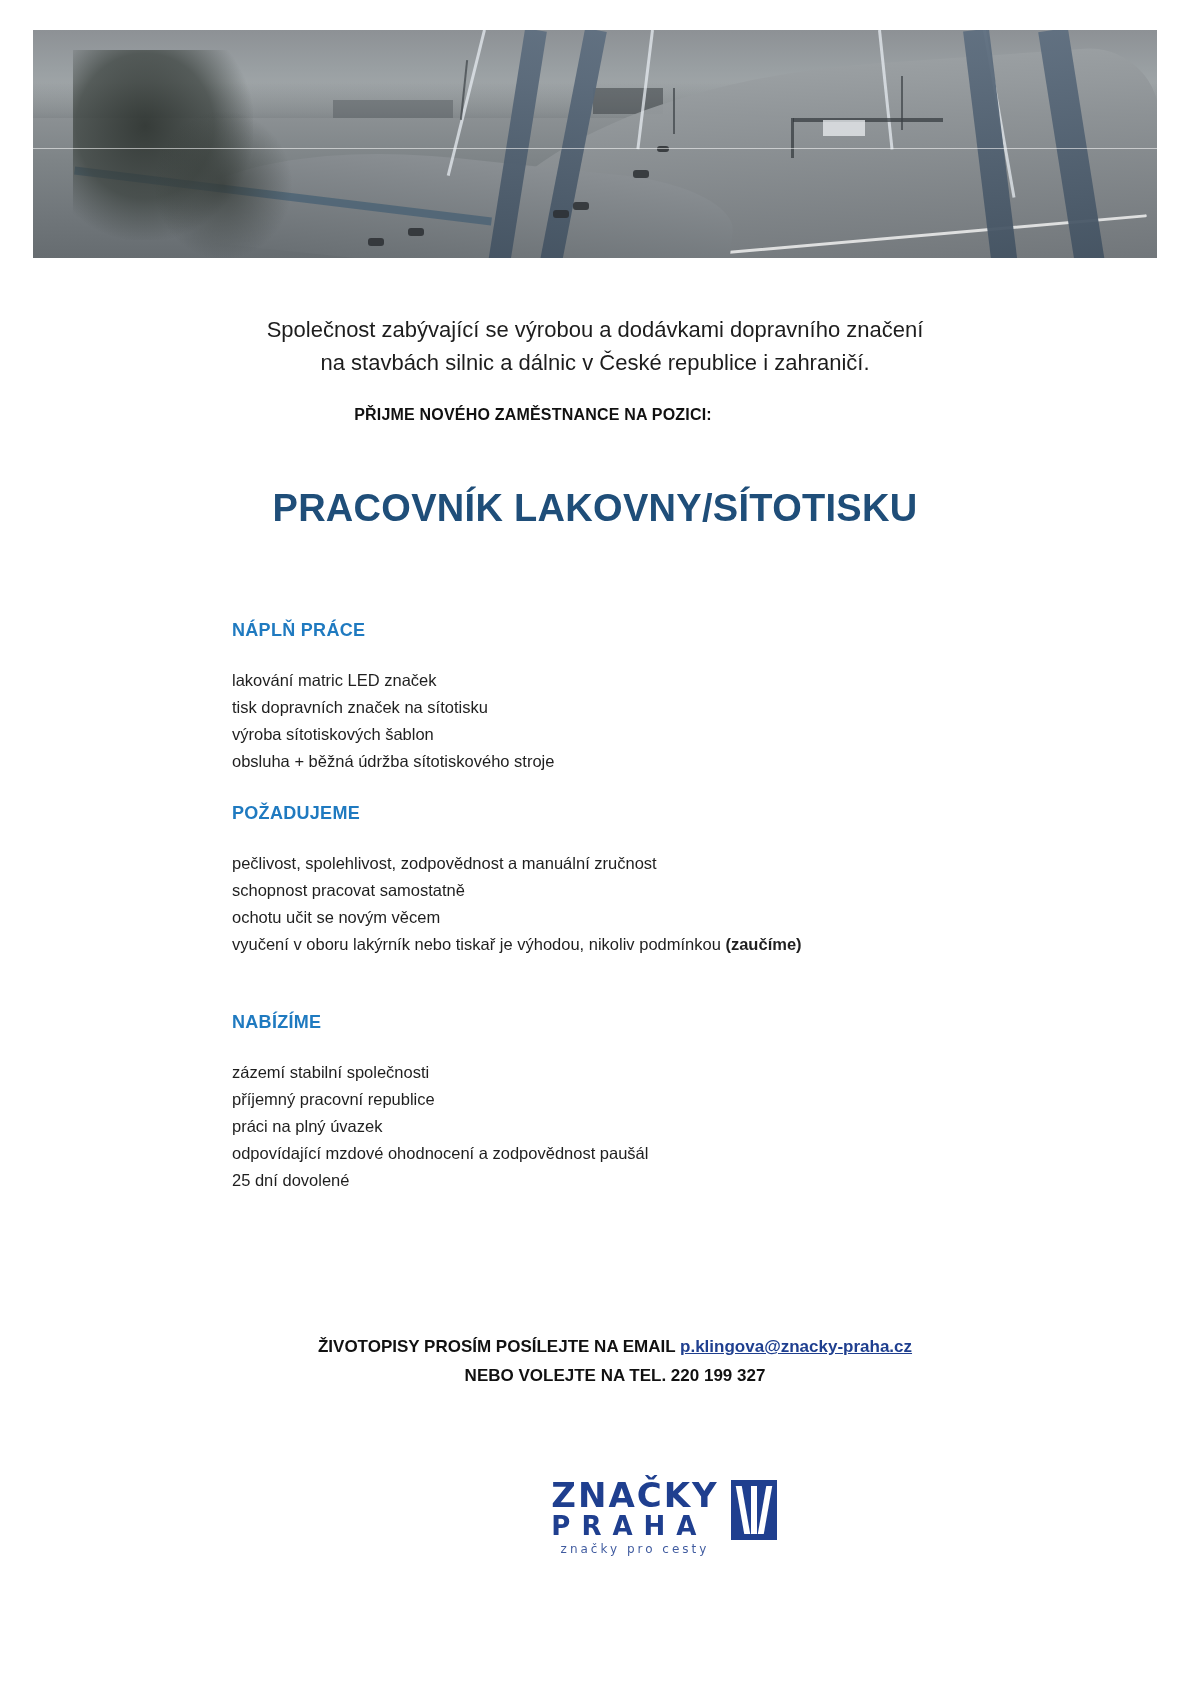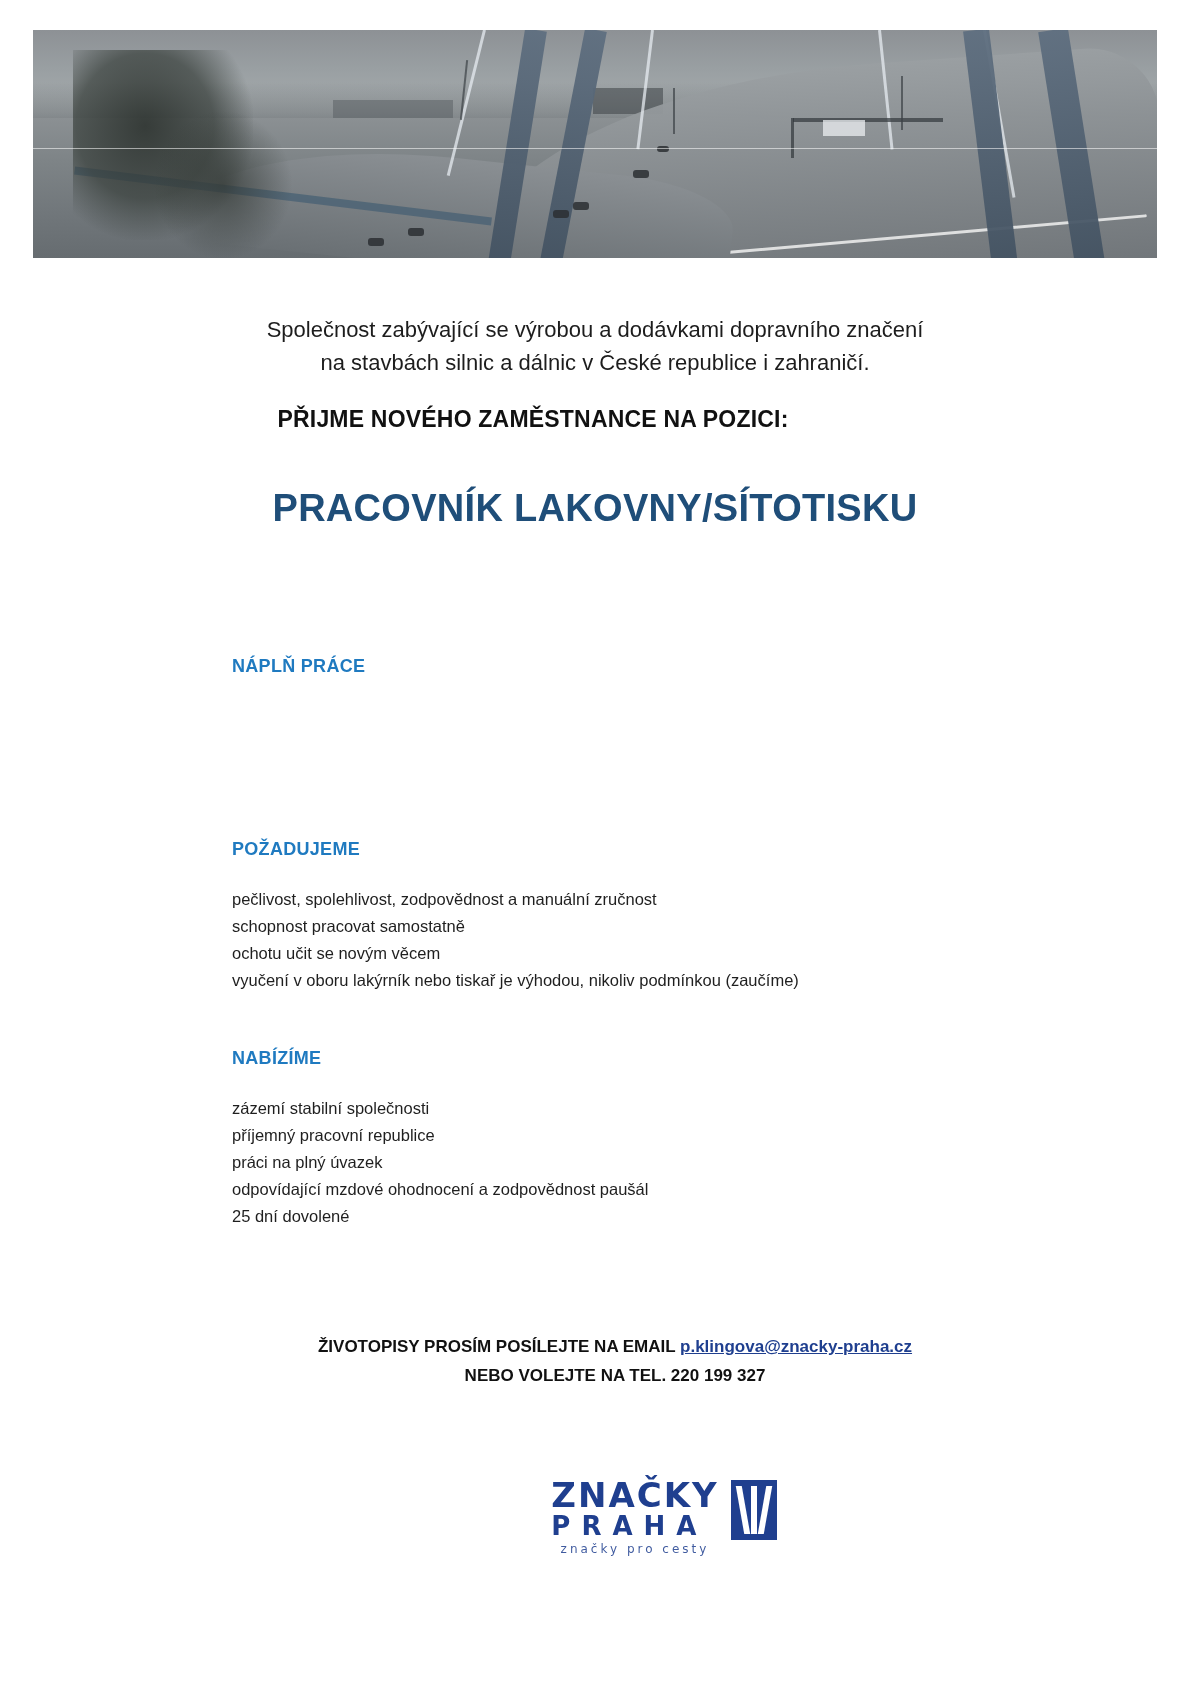--- a/index.html
+++ b/index.html
@@ -203,61 +203,60 @@
     font-size: 22px;
     line-height: 33px;
     color: #1d1d1d;
   }
   .sub-head {
     position: absolute;
     top: 406px;
     left: 0;
     width: 1066px;
     text-align: center;
-    font-size: 23px;
+    font-size: 16px;
     font-weight: bold;
     letter-spacing: 0.2px;
     color: #111;
   }
   .job-title {
     position: absolute;
     top: 487px;
     left: 0;
     width: 1190px;
     text-align: center;
     font-size: 38px;
     font-weight: bold;
     color: #1f4e79;
     letter-spacing: 0.3px;
   }
 
   .section {
     position: absolute;
     left: 232px;
     width: 800px;
-    margin-top: 36px;
   }
   .section h3 {
     margin: 0 0 26px 0;
     font-size: 18px;
     font-weight: bold;
     color: #1f7ac0;
     letter-spacing: 0.3px;
   }
   .section ul {
     margin: 0;
     padding: 0;
     list-style: none;
   }
   .section li {
     font-size: 16.5px;
     line-height: 27px;
     color: #1f1f1f;
   }
-  .section li b { font-weight: normal; }
+  .section li b { font-weight: bold; }
 
   #sec-naplna { top: 620px; }
   #sec-pozadujeme { top: 803px; }
   #sec-nabizime { top: 1012px; }
 
   .contact {
     position: absolute;
     top: 1332px;
     left: 0;
     width: 1190px;
@@ -396,20 +395,26 @@
   <div>Společnost zabývající se výrobou a dodávkami dopravního značení</div>
   <div>na stavbách silnic a dálnic v České republice i zahraničí.</div>
 </div>
 
 <div class="sub-head">PŘIJME NOVÉHO ZAMĚSTNANCE NA POZICI:</div>
 
 <div class="job-title">PRACOVNÍK LAKOVNY/SÍTOTISKU</div>
 
 <div class="section" id="sec-naplna">
   <h3>NÁPLŇ PRÁCE</h3>
+  <ul>
+    <li>lakování matric LED značek</li>
+    <li>tisk dopravních značek na sítotisku</li>
+    <li>výroba sítotiskových šablon</li>
+    <li>obsluha + běžná údržba sítotiskového stroje</li>
+  </ul>
 </div>
 
 <div class="section" id="sec-pozadujeme">
   <h3>POŽADUJEME</h3>
   <ul>
     <li>pečlivost, spolehlivost, zodpovědnost a manuální zručnost</li>
     <li>schopnost pracovat samostatně</li>
     <li>ochotu učit se novým věcem</li>
     <li><span>vyučení v oboru lakýrník nebo tiskař je výhodou, nikoliv podmínkou</span> <b>(zaučíme)</b></li>
   </ul>

